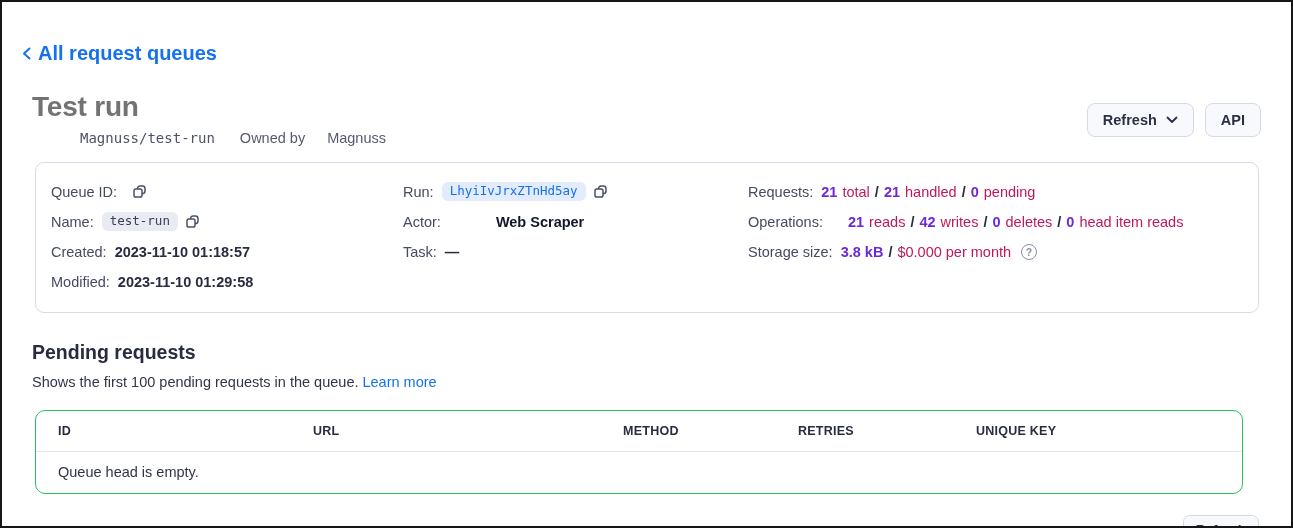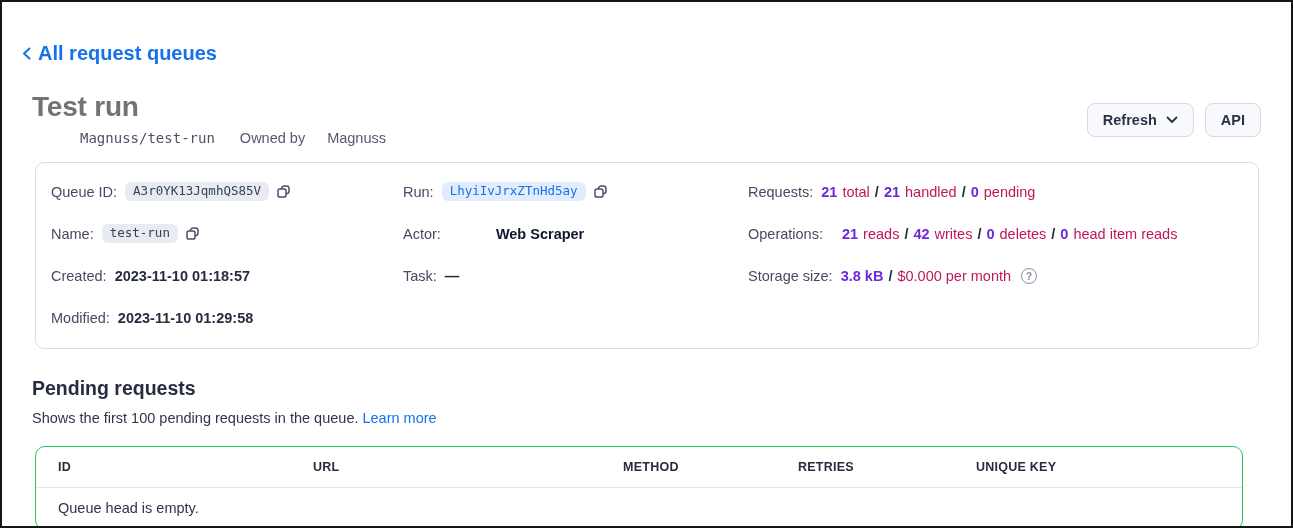--- a/index.html
+++ b/index.html
@@ -77,21 +77,21 @@
 
   
   .info-card {
     margin: 15px 32px 0 33px;
     border: 1px solid #d9dce8;
     border-radius: 9px;
     display: grid;
     grid-template-columns: 352px 345px auto;
     padding: 20px 16px 22px 15px;
   }
-  .info-col { display: flex; flex-direction: column; gap: 25px; }
+  .info-col { display: flex; flex-direction: column; gap: 13px; }
   .info-row {
     display: flex;
     align-items: center;
     height: 17px;
     font-size: 14.5px;
     white-space: nowrap;
   }
   .info-label { color: #454b61; margin-right: 8px; }
   .info-value-bold { font-weight: 700; color: #272c3f; }
   .badge {
@@ -218,21 +218,20 @@
           </svg>
       </button>
       <button class="btn">API</button>
     </div>
   </div>
 
   <div class="info-card">
     <div class="info-col">
       <div class="info-row">
         <span class="info-label">Queue ID:</span>
-        <span class="badge badge-gray">A3r0YK13JqmhQS85V</span>
         <button class="copy-btn">
           <svg width="15" height="15" viewBox="0 0 15 15" fill="none">
               <rect x="2" y="5" width="8" height="8" rx="1.8" stroke="currentColor" stroke-width="1.5"></rect>
               <path d="M5.5 5 V4.6 a2.6 2.6 0 0 1 2.6-2.6 h2.3 a2.6 2.6 0 0 1 2.6 2.6 v2.3 a2.6 2.6 0 0 1 -2.6 2.6 H10" stroke="currentColor" stroke-width="1.5"></path>
             </svg>
         </button>
       </div>
       <div class="info-row">
         <span class="info-label">Name:</span>
         <span class="badge badge-gray">test-run</span>
@@ -280,21 +279,21 @@
         <span class="stat-num">21</span>
         <span class="stat-word">total</span>
         <span class="stat-sep">/</span>
         <span class="stat-num">21</span>
         <span class="stat-word">handled</span>
         <span class="stat-sep">/</span>
         <span class="stat-num">0</span>
         <span class="stat-word">pending</span>
       </div>
       <div class="info-row stat-row">
-        <span class="info-label" style="margin-right:14px">Operations:</span>
+        <span class="info-label" style="margin-right:20px">Operations:</span>
         <span class="stat-num">21</span>
         <span class="stat-word">reads</span>
         <span class="stat-sep">/</span>
         <span class="stat-num">42</span>
         <span class="stat-word">writes</span>
         <span class="stat-sep">/</span>
         <span class="stat-num">0</span>
         <span class="stat-word">deletes</span>
         <span class="stat-sep">/</span>
         <span class="stat-num">0</span>

